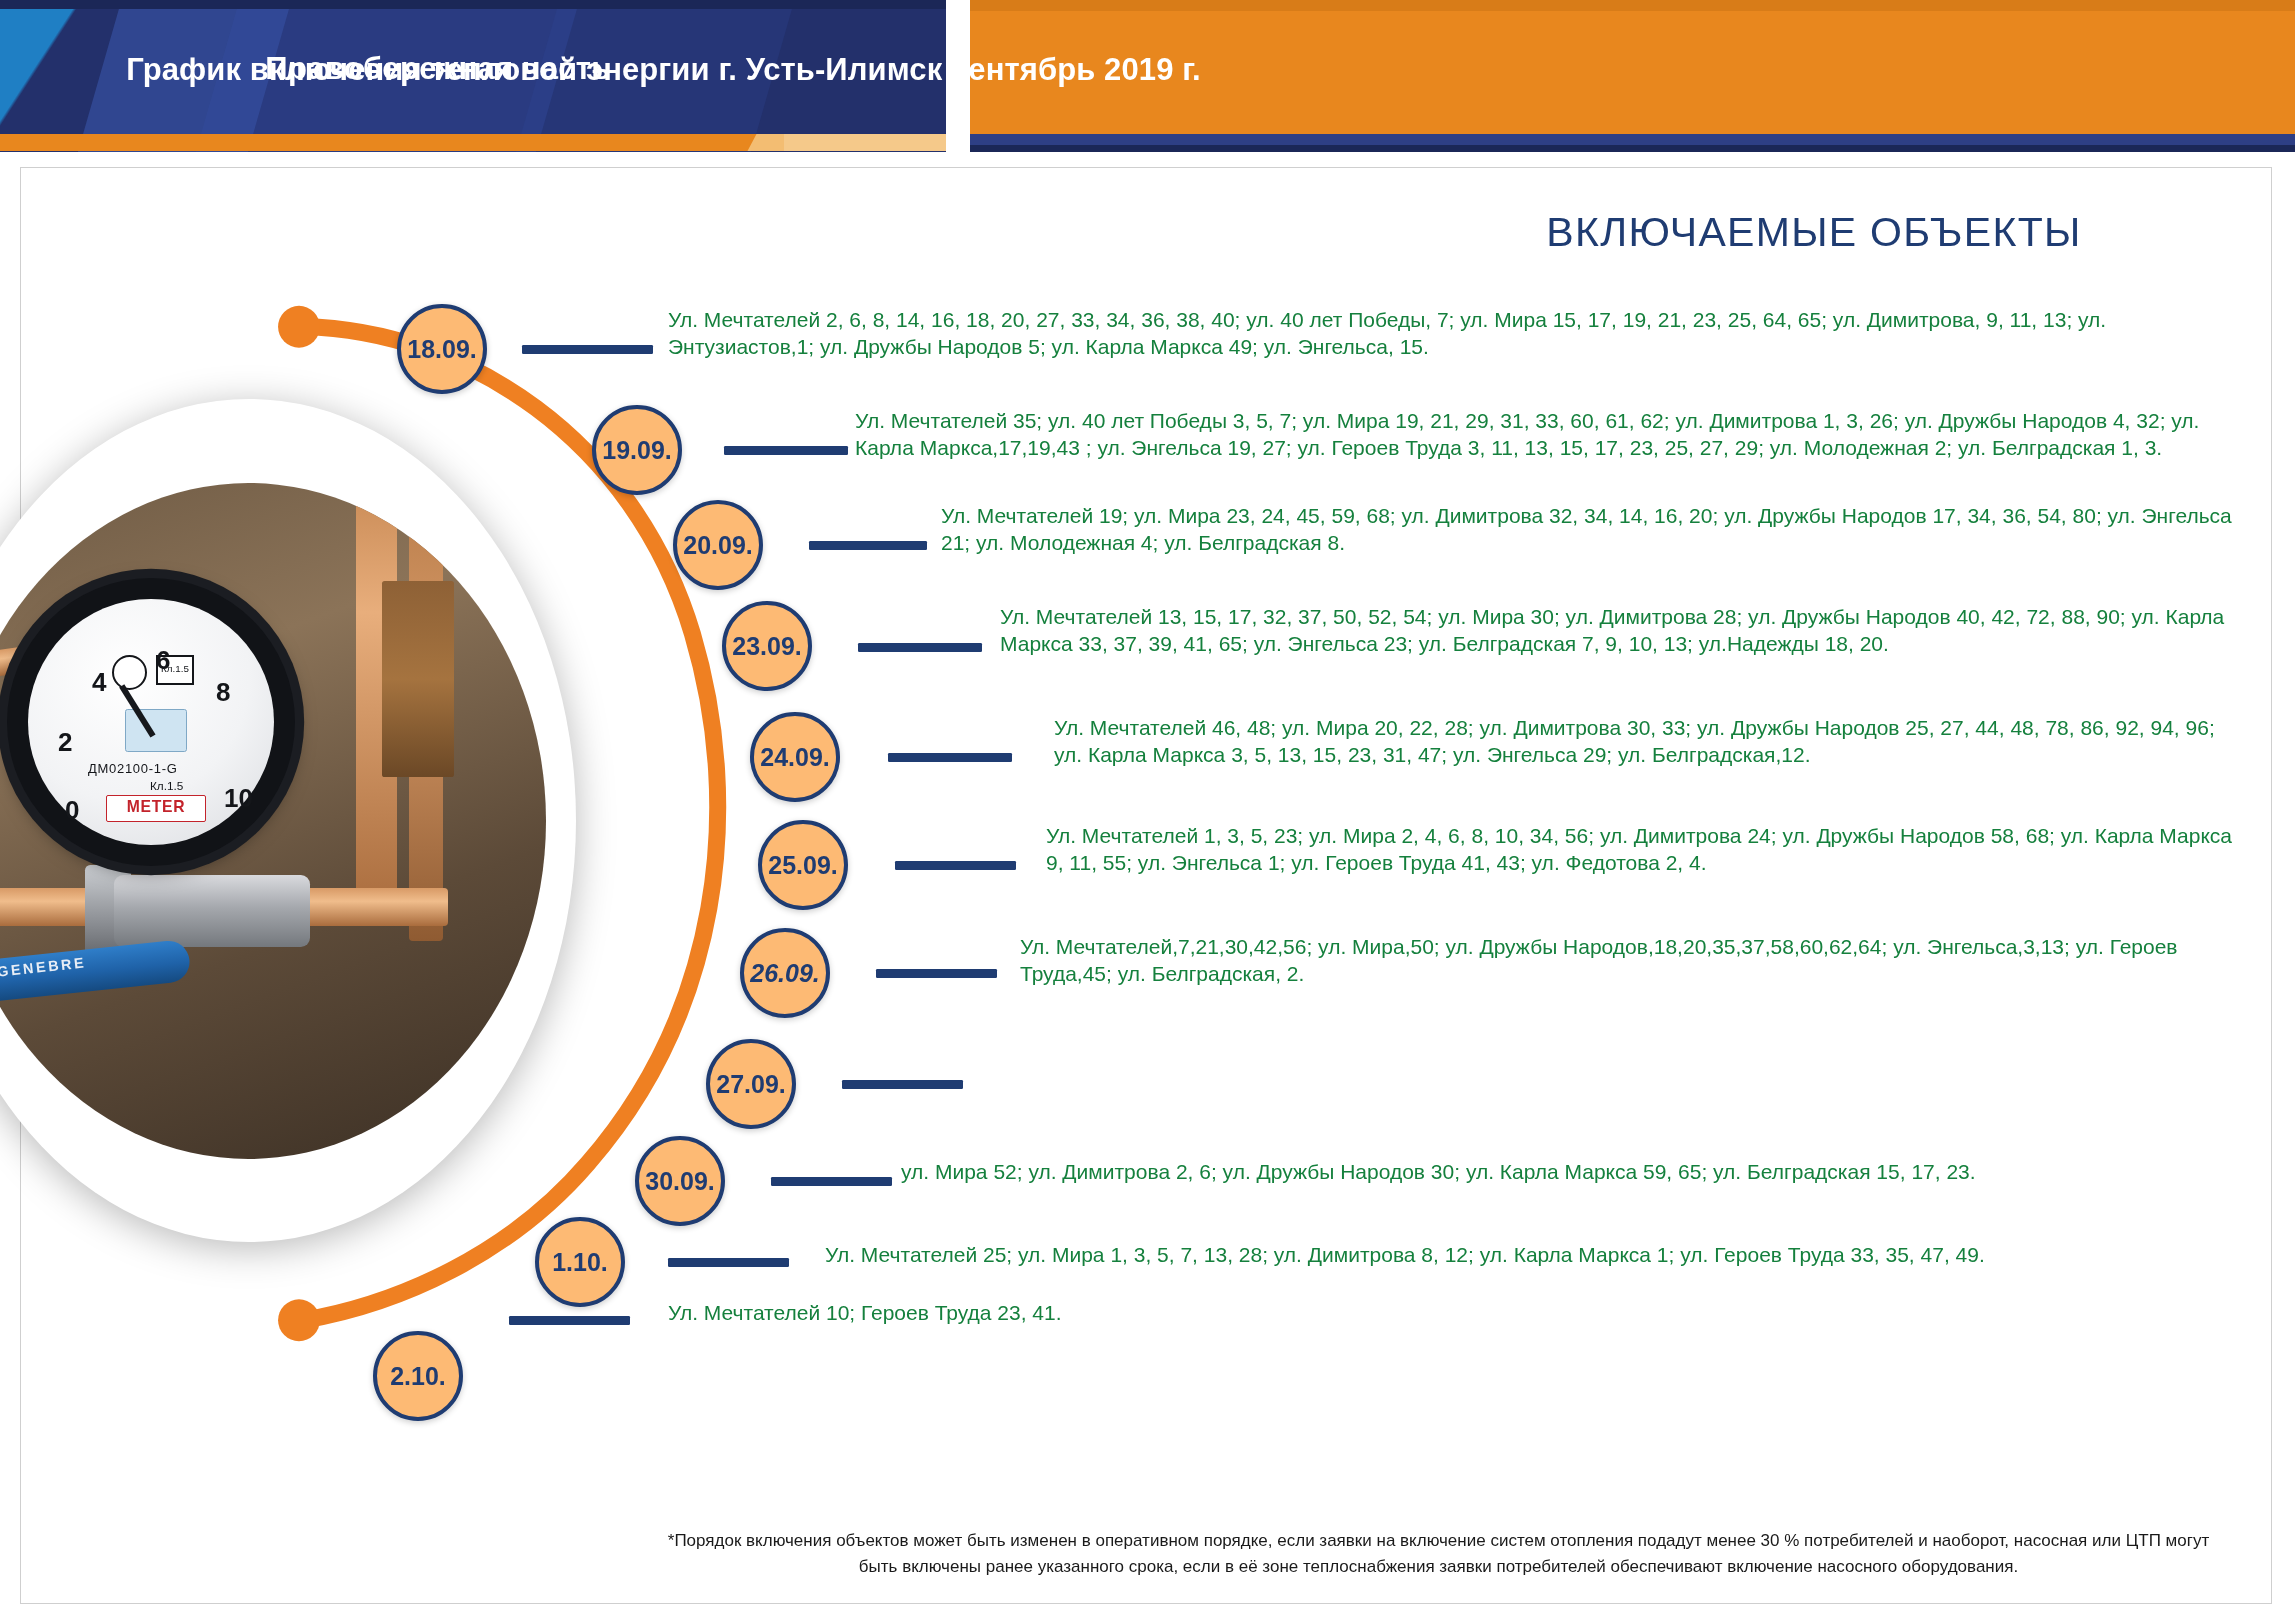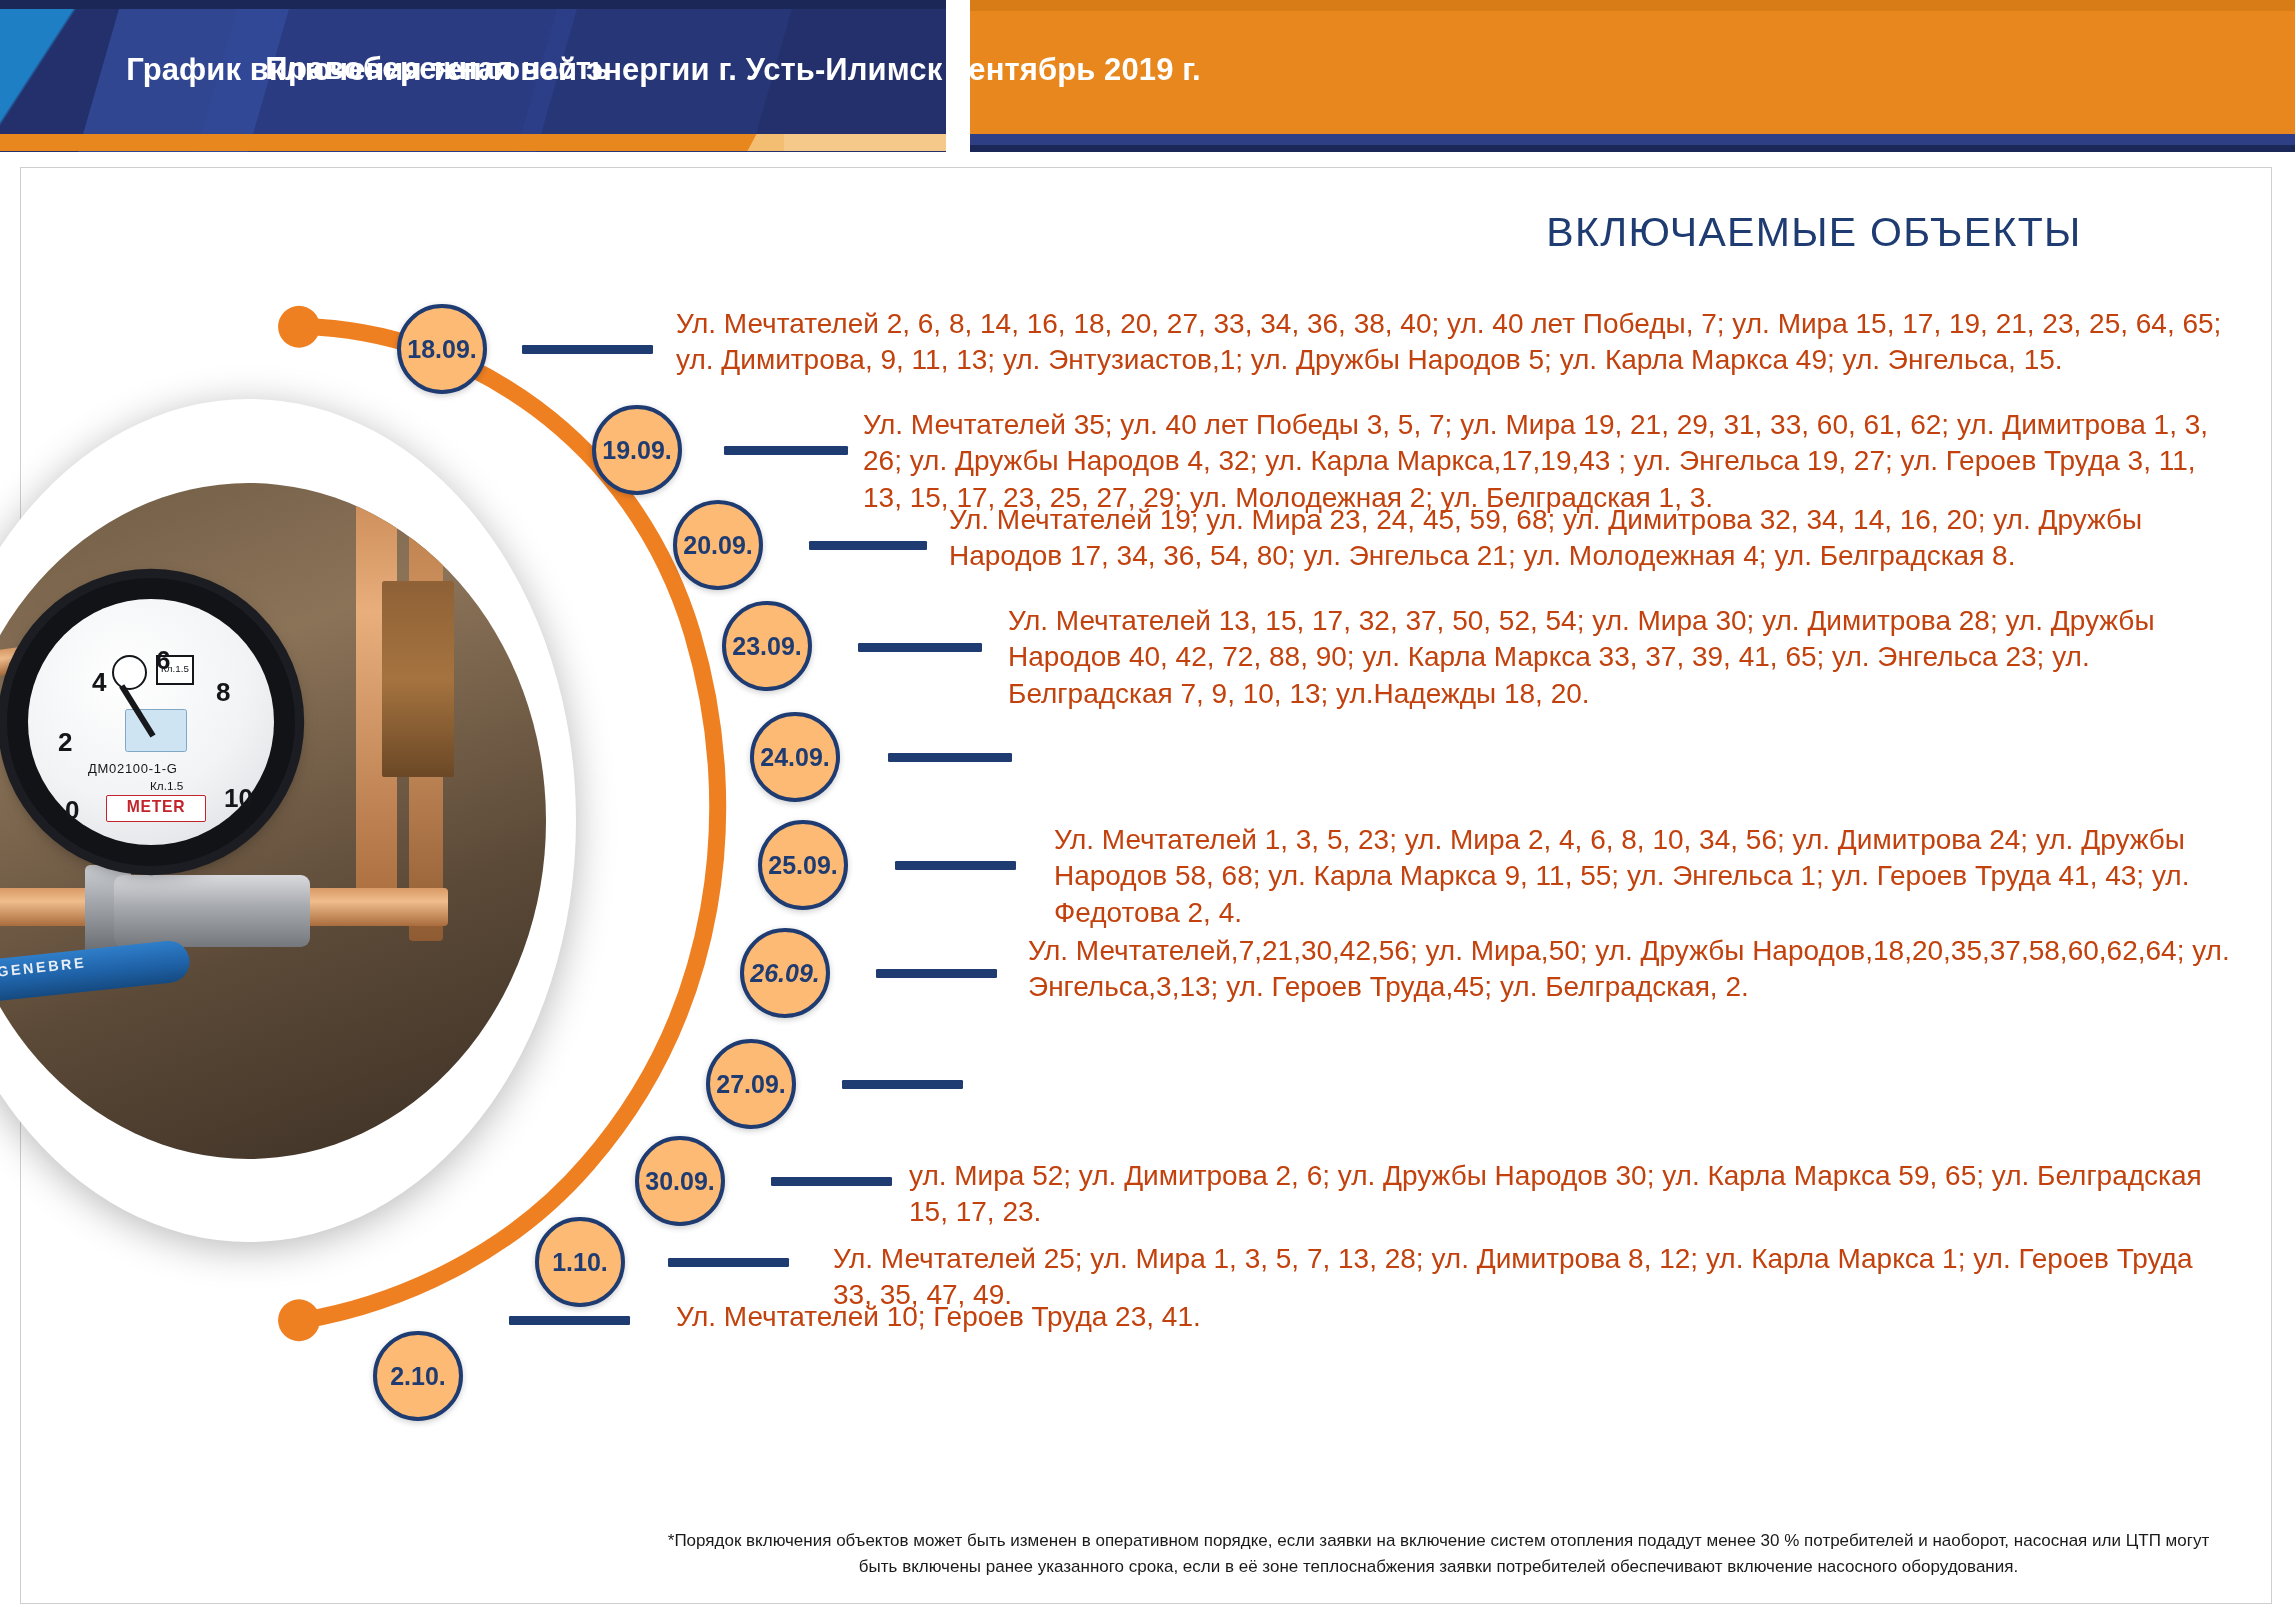--- a/index.html
+++ b/index.html
@@ -340,24 +340,23 @@
   .dash {
     position: absolute;
     height: 8.5px;
     background: #1f3c72;
     border-radius: 1.3px;
   }
 
   
   .row-text {
     position: absolute;
-    color: #c2410c;
-    font-size: 28px;
+    color: #15803d;
+    font-size: 21px;
     line-height: 1.30;
-    margin-left: 8px;
   }
 
   
   .footnote {
     position: absolute;
     left: 654px; top: 1528px;
     width: 1569px;
     text-align: center;
     font-size: 17px;
     color: #1a1a1a;
@@ -460,20 +459,21 @@
   <div class="dash" style="left:876px; top:969px; width:121px;"></div>
   <div class="dash" style="left:842px; top:1080px; width:121px;"></div>
   <div class="dash" style="left:771px; top:1177px; width:121px;"></div>
   <div class="dash" style="left:668px; top:1258px; width:121px;"></div>
   <div class="dash" style="left:509px;  top:1316px; width:121px;"></div>
 
   <div class="row-text" style="left:668px; top:306px;  width:1569px;">Ул. Мечтателей  2, 6, 8, 14, 16, 18, 20, 27, 33, 34, 36, 38, 40; ул. 40 лет Победы, 7; ул. Мира 15, 17, 19, 21, 23, 25, 64, 65; ул. Димитрова, 9, 11, 13;  ул. Энтузиастов,1; ул. Дружбы Народов 5; ул. Карла Маркса 49; ул. Энгельса, 15.</div>
   <div class="row-text" style="left:855px; top:407px;  width:1379px;">Ул. Мечтателей 35; ул. 40 лет Победы 3, 5, 7; ул. Мира 19, 21, 29, 31, 33, 60, 61, 62; ул. Димитрова 1, 3, 26;  ул. Дружбы Народов 4, 32; ул. Карла Маркса,17,19,43 ; ул. Энгельса 19, 27; ул. Героев Труда  3, 11, 13, 15, 17, 23, 25, 27, 29; ул. Молодежная 2; ул. Белградская 1, 3.</div>
   <div class="row-text" style="left:941px; top:502px;  width:1297px;">Ул. Мечтателей 19; ул. Мира 23, 24, 45, 59, 68; ул. Димитрова 32, 34, 14, 16, 20; ул. Дружбы Народов 17, 34, 36, 54, 80; ул. Энгельса 21; ул. Молодежная 4; ул. Белградская 8.</div>
   <div class="row-text" style="left:1000px; top:603px;  width:1239px;">Ул. Мечтателей 13, 15, 17, 32, 37, 50, 52, 54; ул. Мира 30; ул. Димитрова 28; ул. Дружбы Народов 40, 42, 72, 88, 90; ул. Карла Маркса 33, 37, 39, 41, 65; ул. Энгельса 23; ул. Белградская 7, 9, 10, 13; ул.Надежды 18, 20.</div>
+  <div class="row-text" style="left:1054px; top:714px; width:1184px;">Ул. Мечтателей 46, 48; ул. Мира 20, 22, 28; ул. Димитрова 30, 33; ул. Дружбы Народов 25, 27, 44, 48, 78, 86, 92, 94, 96; ул. Карла Маркса 3, 5, 13, 15, 23, 31, 47; ул. Энгельса 29; ул. Белградская,12.</div>
   <div class="row-text" style="left:1046px; top:822px; width:1190px;">Ул. Мечтателей 1, 3, 5, 23; ул. Мира 2, 4, 6, 8, 10, 34, 56; ул. Димитрова 24; ул. Дружбы Народов 58, 68; ул. Карла Маркса 9, 11, 55; ул. Энгельса 1; ул. Героев Труда 41, 43; ул. Федотова 2, 4.</div>
   <div class="row-text" style="left:1020px; top:933px; width:1216px;">Ул. Мечтателей,7,21,30,42,56; ул. Мира,50; ул. Дружбы Народов,18,20,35,37,58,60,62,64; ул. Энгельса,3,13; ул. Героев Труда,45; ул. Белградская, 2.</div>
   <div class="row-text" style="left:901px; top:1158px; width:1333px;">ул. Мира 52; ул. Димитрова 2, 6;  ул. Дружбы Народов 30; ул. Карла Маркса 59, 65; ул. Белградская 15, 17, 23.</div>
   <div class="row-text" style="left:825px; top:1241px; width:1405px;">Ул. Мечтателей 25; ул. Мира  1, 3, 5, 7, 13, 28; ул. Димитрова 8, 12; ул. Карла Маркса 1; ул. Героев Труда 33, 35, 47, 49.</div>
   <div class="row-text" style="left:668px; top:1299px; width:1562px;">Ул. Мечтателей  10; Героев Труда 23, 41.</div>
 
   <div class="footnote">*Порядок включения объектов может быть изменен в оперативном порядке, если  заявки на включение систем отопления подадут менее 30 % потребителей и наоборот, насосная или ЦТП могут быть включены ранее указанного срока, если в её зоне теплоснабжения заявки потребителей обеспечивают включение насосного оборудования.</div>
 
 </div>
 

